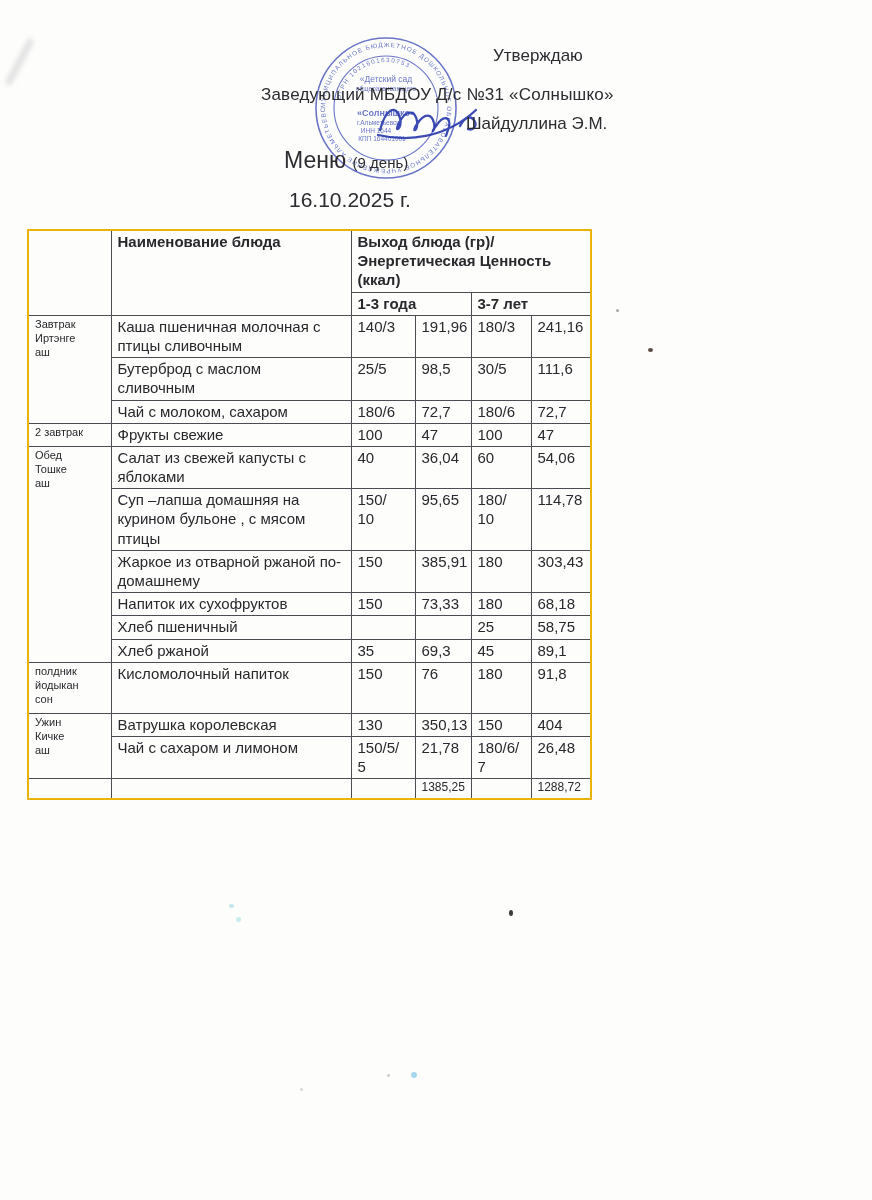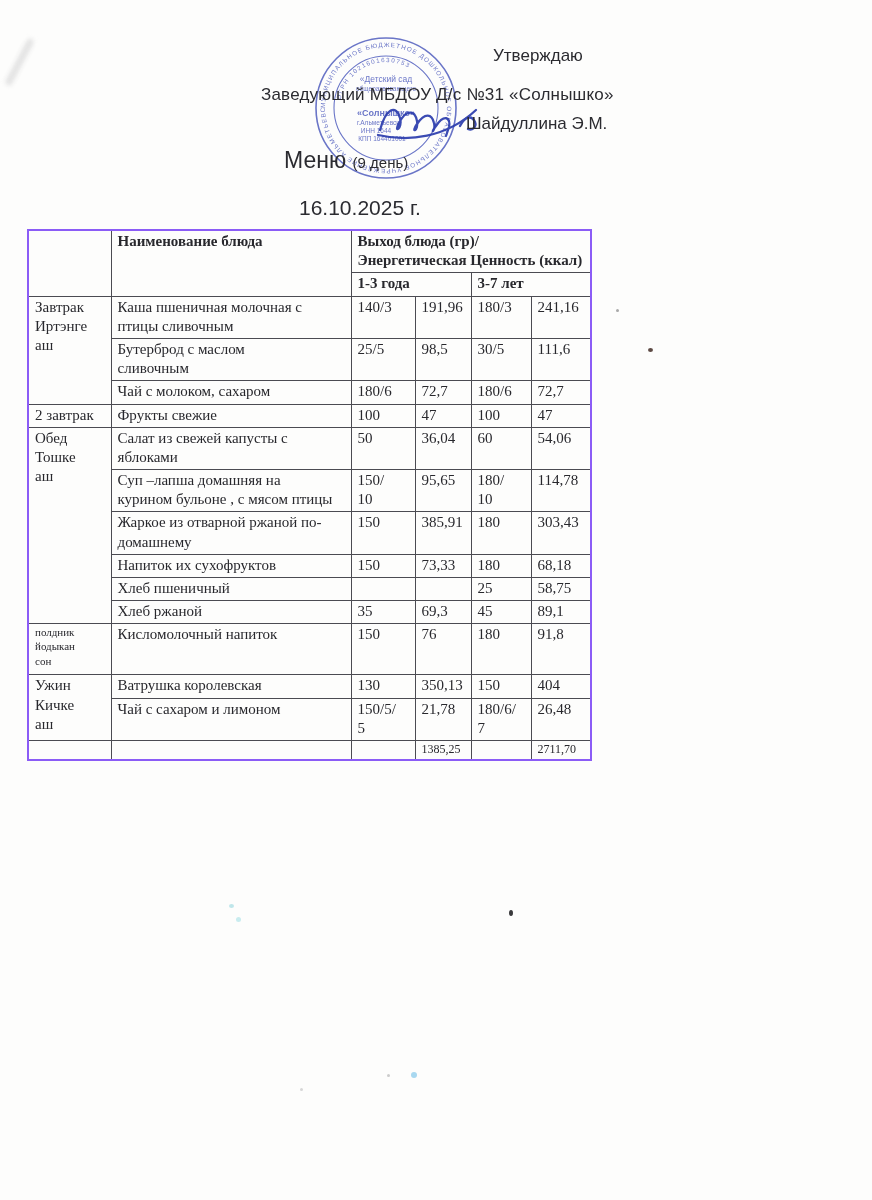--- a/index.html
+++ b/index.html
@@ -11,41 +11,41 @@
     font-family:"Liberation Sans", sans-serif;
     color:#2b2b30;
   }
   
   .abs{position:absolute;}
   .approve{left:484px;top:46px;font-size:17px;margin-left:9px;}
   .approver{left:261px;top:85px;font-size:17px;letter-spacing:.2px;}
   .approver-name{left:442px;top:114px;font-size:17px;margin-left:24px;}
   .menu-line{left:284px;top:147px;font-size:23px;}
   .menu-line .day{font-size:15px;font-weight:normal;}
-  .date-line{left:299px;top:188px;font-size:21px;margin-top:8px;}
+  .date-line{left:289px;top:188px;font-size:21px;}
   
   .stamp{left:302px;top:24px;width:168px;height:168px;opacity:.82;}
   .sig{left:372px;top:96px;width:118px;height:48px;}
   
   .menu-table{
     position:absolute;left:27px;top:229px;width:563px;
     border-collapse:collapse;table-layout:fixed;
     font-size:15px;color:#28282d;
   }
   .menu-table td,.menu-table th{
     border:1px solid #4b4b52;
     padding:1px 6px 2px 6px;
     vertical-align:top;text-align:left;
     font-weight:normal;line-height:1.28;
     overflow:hidden;
   }
-  .menu-table{border:2px solid #8b5cf6;font-family:Liberation Serif, serif;}
+  .menu-table{border:2px solid #eab308;}
   .menu-table thead th{font-weight:bold;}
   .th-output,.th-age{text-align:center;}
-  .meal{font-weight:bold;font-size:15px;white-space:pre-line;}
+  .meal{font-weight:bold;font-size:11px;white-space:pre-line;}
   .dish,.val{white-space:pre-line;}
   .r-tall{height:41px;}
   .r-thin{height:19px;margin-left:24px;}
   .r-poldnik{height:51px;}
   .r-hdr1{height:40px;}
   .r-hdr2{height:22px;}
   .total{font-weight:bold;font-size:12px;}
   
   .streak{left:16px;top:36px;width:7px;height:52px;background:#e3e3e3;
           transform:rotate(28deg);border-radius:4px;filter:blur(2px);}
@@ -159,21 +159,21 @@
         <td class="val">47</td>
         <td class="val">100</td>
         <td class="val">47</td>
       </tr>
       <tr class="r-tall">
         <td class="meal" rowspan="6">Обед
 Тошке
  аш</td>
         <td class="dish">Салат из свежей капусты с
 яблоками</td>
-        <td class="val">50</td>
+        <td class="val">40</td>
         <td class="val">36,04</td>
         <td class="val">60</td>
         <td class="val">54,06</td>
       </tr>
       <tr class="r-tall">
         <td class="dish">Суп –лапша домашняя на
 курином бульоне , с мясом птицы</td>
         <td class="val">150/
 10</td>
         <td class="val">95,65</td>
@@ -238,21 +238,21 @@
         <td class="val">180/6/
 7</td>
         <td class="val">26,48</td>
       </tr>
       <tr class="r-thin">
         <td></td>
         <td></td>
         <td></td>
         <td class="total">1385,25</td>
         <td></td>
-        <td class="total">2711,70</td>
+        <td class="total">1288,72</td>
       </tr>
     </tbody>
   </table>
 
   <div class="speck sp1"></div>
   <div class="speck sp2"></div>
   <div class="speck sp3"></div>
   <div class="speck sp4"></div>
   <div class="speck sp5"></div>
   <div class="speck sp6"></div>

